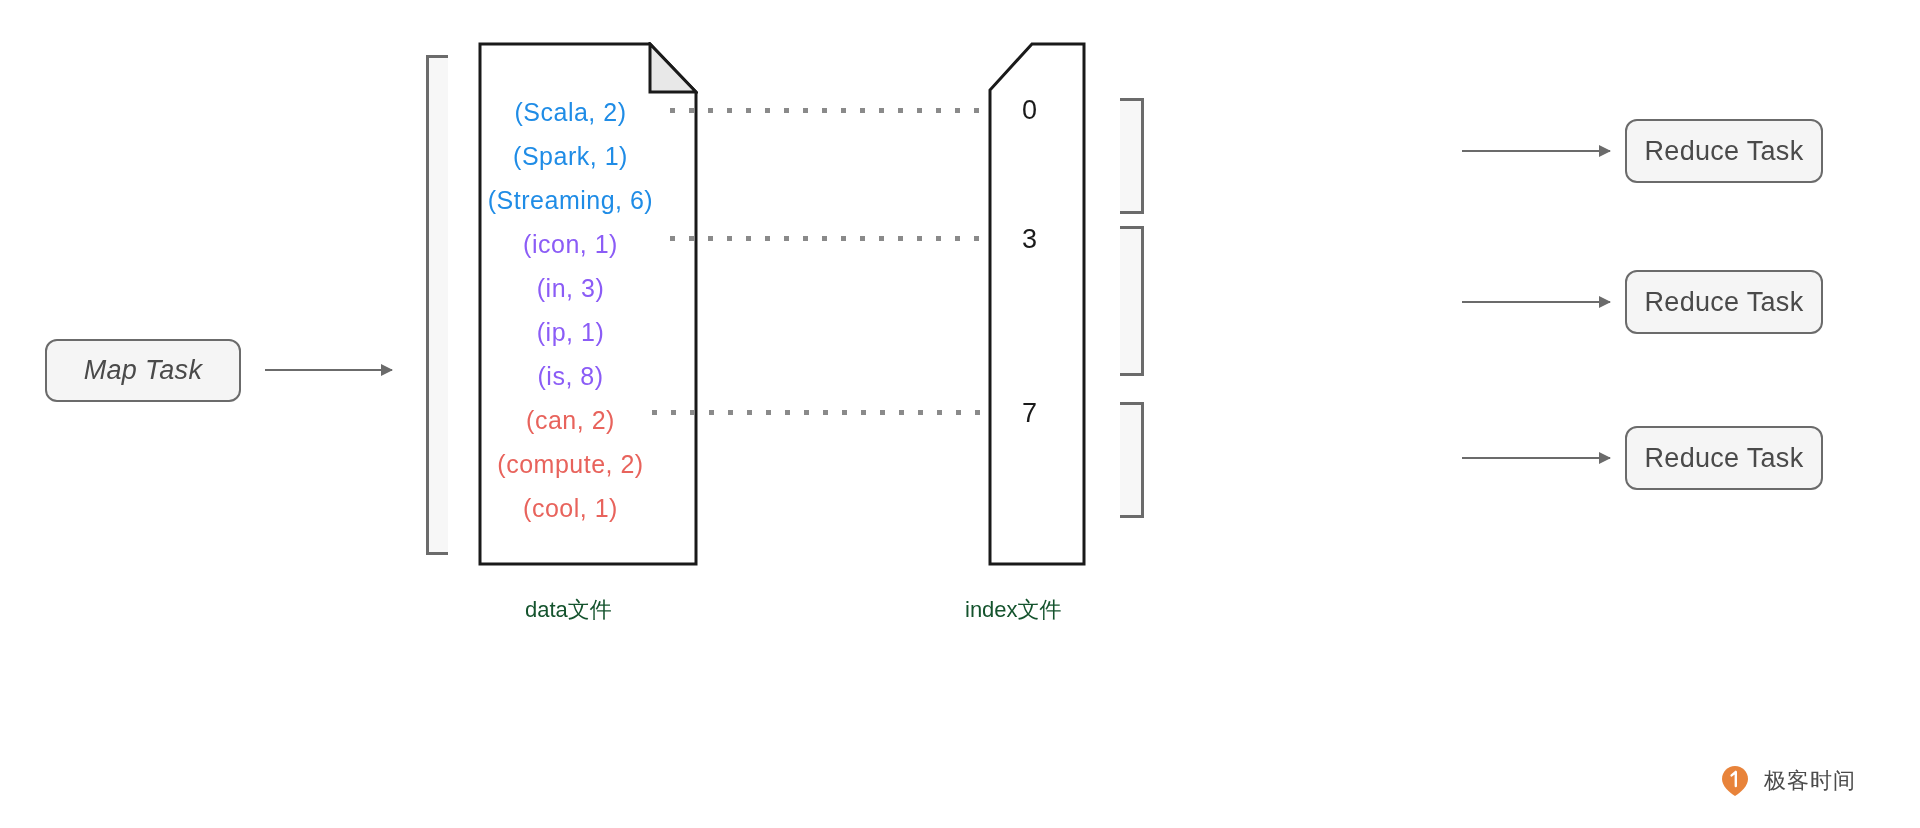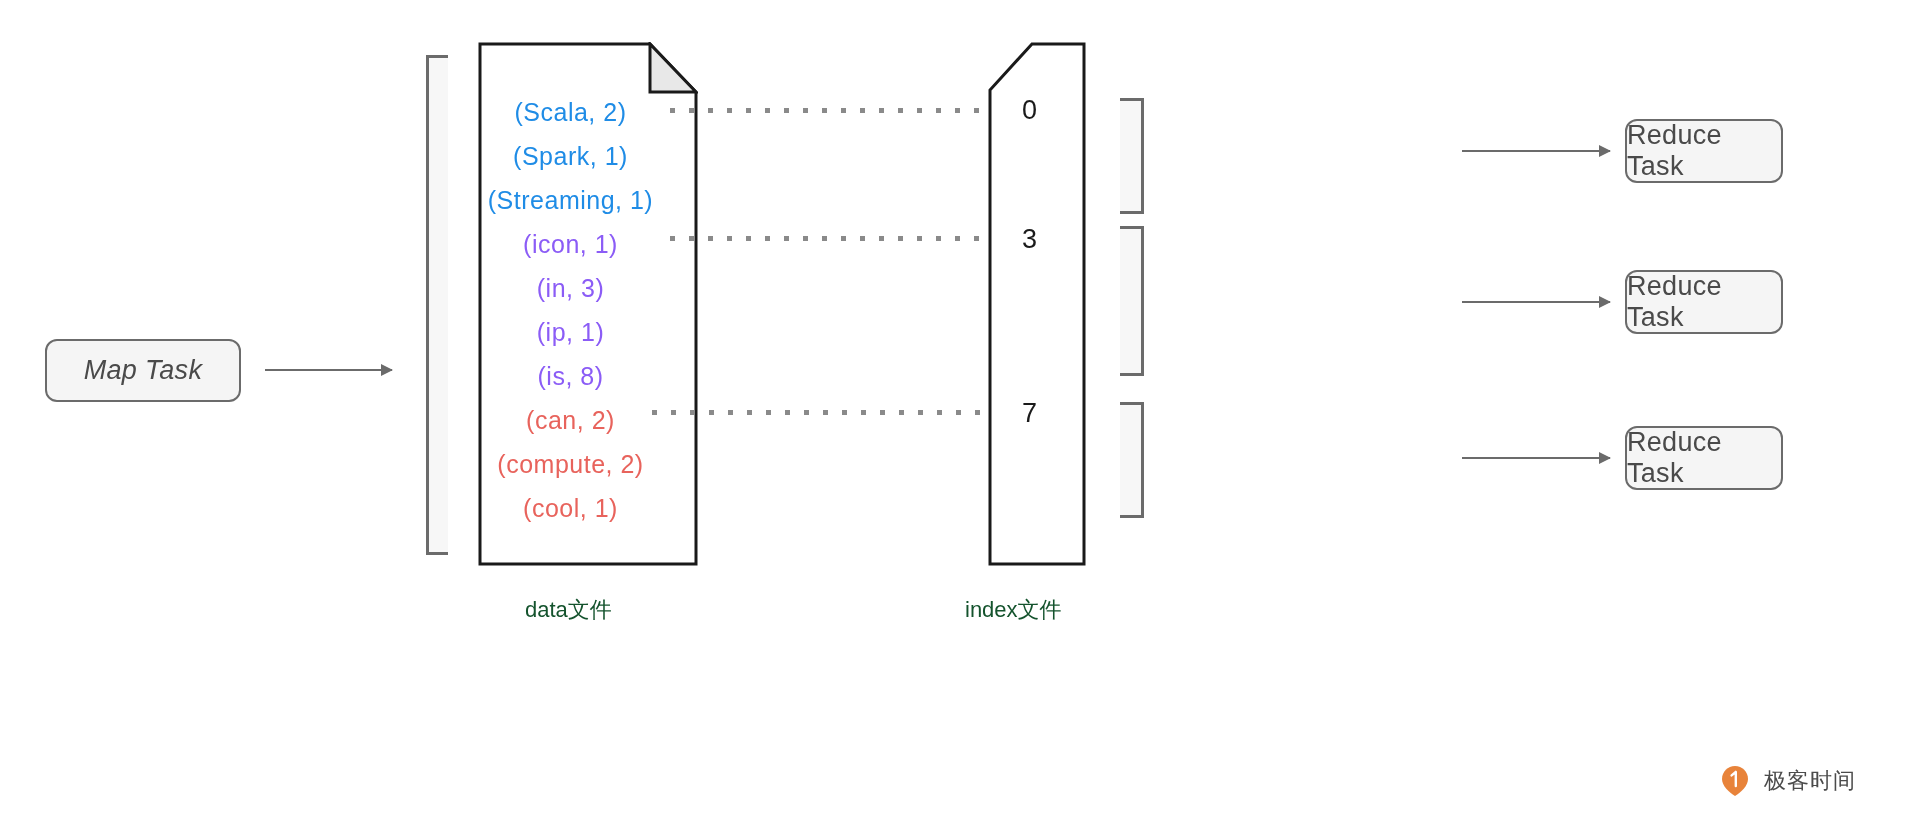--- a/index.html
+++ b/index.html
@@ -35,21 +35,21 @@
   .map-box {
     left: 45px;
     top: 339px;
     width: 196px;
     height: 63px;
     font-style: italic;
   }
   .reduce-box {
     left: 1625px;
     top: 0;
-    width: 158px;
+    width: 198px;
     height: 64px;
   }
   .reduce-1 { top: 119px; }
   .reduce-2 { top: 270px; }
   .reduce-3 { top: 426px; }
 
   
   .arrow {
     position: absolute;
     height: 2px;
@@ -212,21 +212,21 @@
   <div class="data-file">
     <svg width="220" height="524" viewBox="0 0 220 524" xmlns="http://www.w3.org/2000/svg">
       <path d="M 2 2 L 172 2 L 218 50 L 218 522 L 2 522 Z" fill="#ffffff" stroke="#1a1a1a" stroke-width="3" stroke-linejoin="miter"></path>
       <path d="M 172 2 L 172 50 L 218 50 Z" fill="#e8e8e8" stroke="#1a1a1a" stroke-width="3" stroke-linejoin="miter"></path>
     </svg>
   </div>
 
   <div class="kv-list">
     <div class="kv-row kv-g1">(Scala,  2)</div>
     <div class="kv-row kv-g1">(Spark,  1)</div>
-    <div class="kv-row kv-g1">(Streaming,  1)</div>
+    <div class="kv-row kv-g1">(Streaming,  6)</div>
     <div class="kv-row kv-g2">(icon,  1)</div>
     <div class="kv-row kv-g2">(in,  3)</div>
     <div class="kv-row kv-g2">(ip,  1)</div>
     <div class="kv-row kv-g2">(is,  8)</div>
     <div class="kv-row kv-g3">(can,  2)</div>
     <div class="kv-row kv-g3">(compute,  2)</div>
     <div class="kv-row kv-g3">(cool,  1)</div>
   </div>
 
   <div class="dots dots-0"></div>

